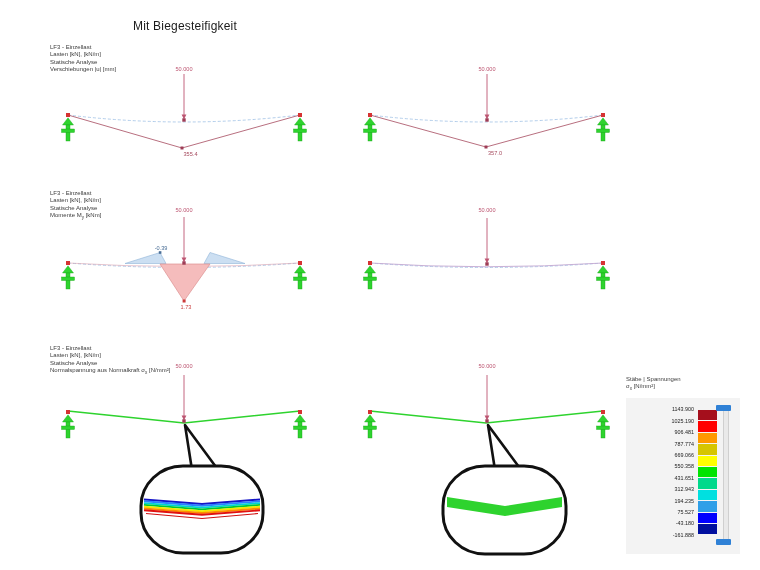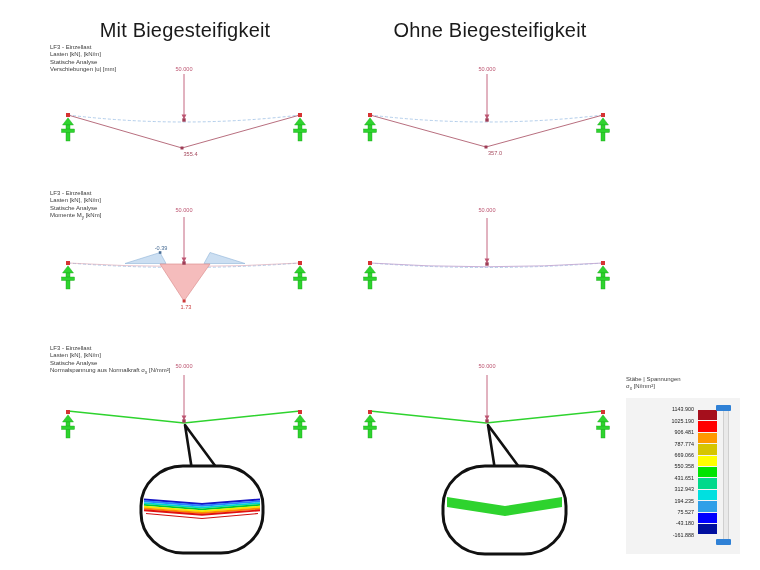--- a/index.html
+++ b/index.html
@@ -1,19 +1,19 @@
 <!DOCTYPE html>
 <html><head>
 <meta charset="utf-8">
 <style>
   html,body{margin:0;padding:0;background:#fff;}
   .stage{position:relative;width:760px;height:570px;background:#ffffff;
          font-family:"Liberation Sans",sans-serif;overflow:hidden;}
   .header{position:absolute;top:19px;width:270px;text-align:center;
-          font-size:20px;color:#1a1a1a;letter-spacing:.2px;}
+          font-size:12px;color:#1a1a1a;letter-spacing:.2px;}
   .header-left{left:50px;} .header-right{left:355px;}
   .info{position:absolute;left:50px;font-size:6px;line-height:7.4px;
         color:#3c3c3c;white-space:nowrap;}
   .info sub{font-size:4.6px;}
   .info-row1{top:44px;} .info-row2{top:190px;} .info-row3{top:345px;}
   svg.diagrams{position:absolute;left:0;top:0;}
   .legend-title{position:absolute;left:626px;top:376px;font-size:6px;
                 line-height:7.2px;color:#3c3c3c;white-space:nowrap;}
   .legend-title sub{font-size:4.6px;}
   .legend-panel{position:absolute;left:626px;top:398px;width:114px;height:156px;
@@ -25,21 +25,20 @@
   .lg-handle{position:absolute;left:90px;width:15px;height:6px;border-radius:1px;}
   .lg-handle-top{top:7px;} .lg-handle-bottom{top:141px;}
   text{font-family:"Liberation Sans",sans-serif;}
 </style>
 </head>
 <body>
 
 <div class="stage">
 
   <div class="header header-left">Mit Biegesteifigkeit</div>
-  <div class="header header-right">Ohne Biegesteifigkeit</div>
 
   <div class="info info-row1">
     <div>LF3 - Einzellast</div>
     <div>Lasten [kN], [kN/m]</div>
     <div>Statische Analyse</div>
     <div>Verschiebungen |u| [mm]</div>
   </div>
   <div class="info info-row2">
     <div>LF3 - Einzellast</div>
     <div>Lasten [kN], [kN/m]</div>

